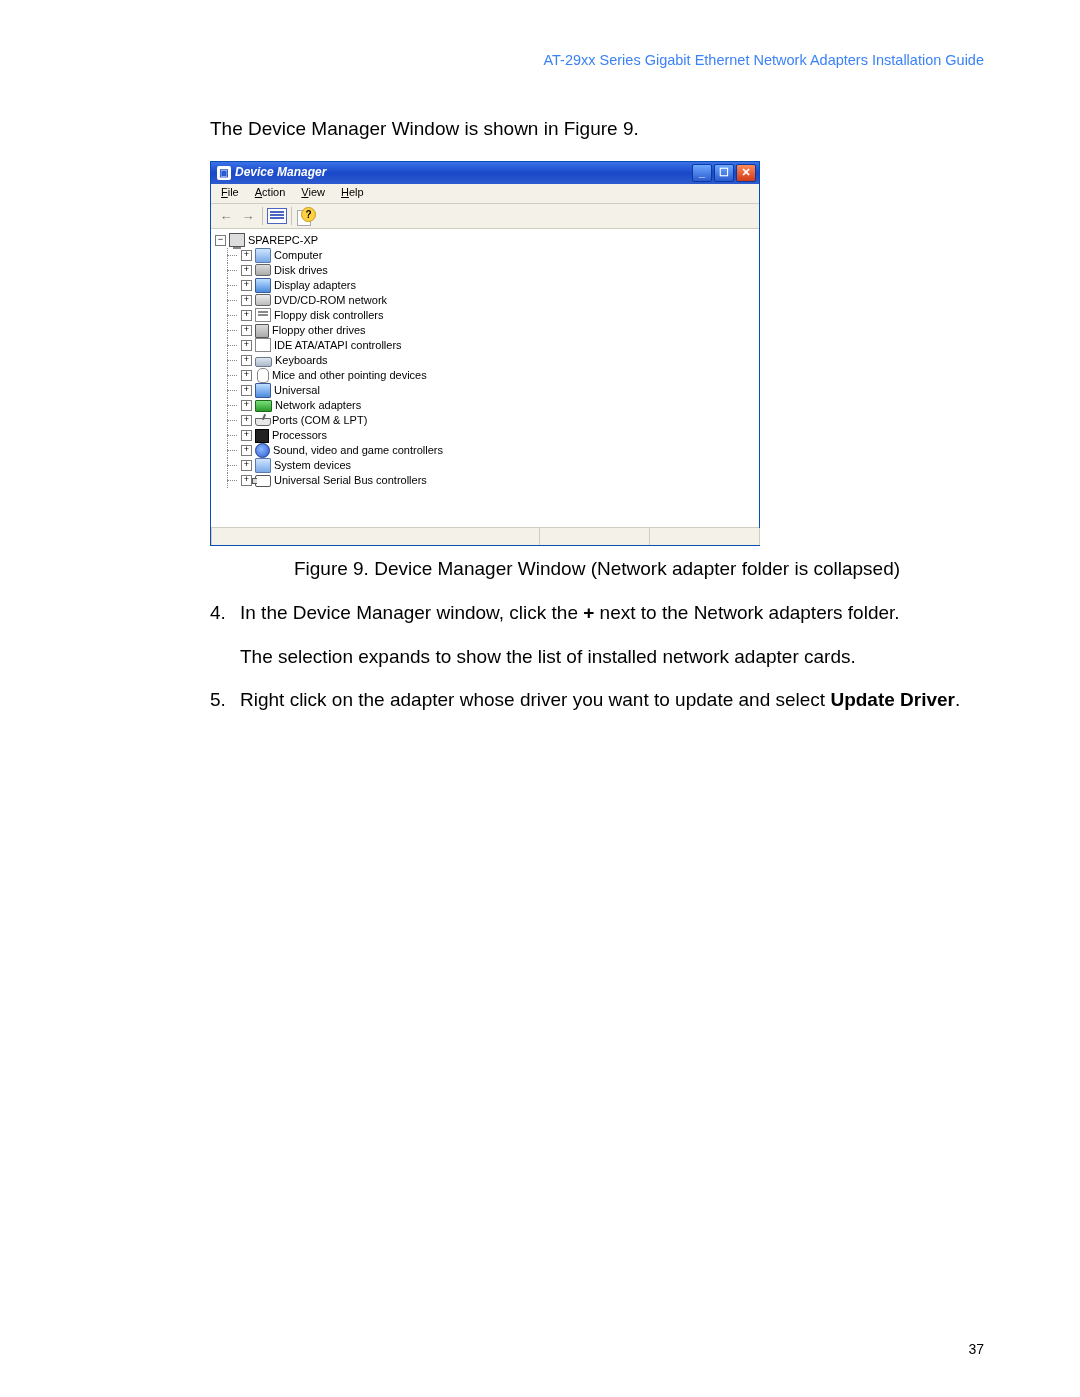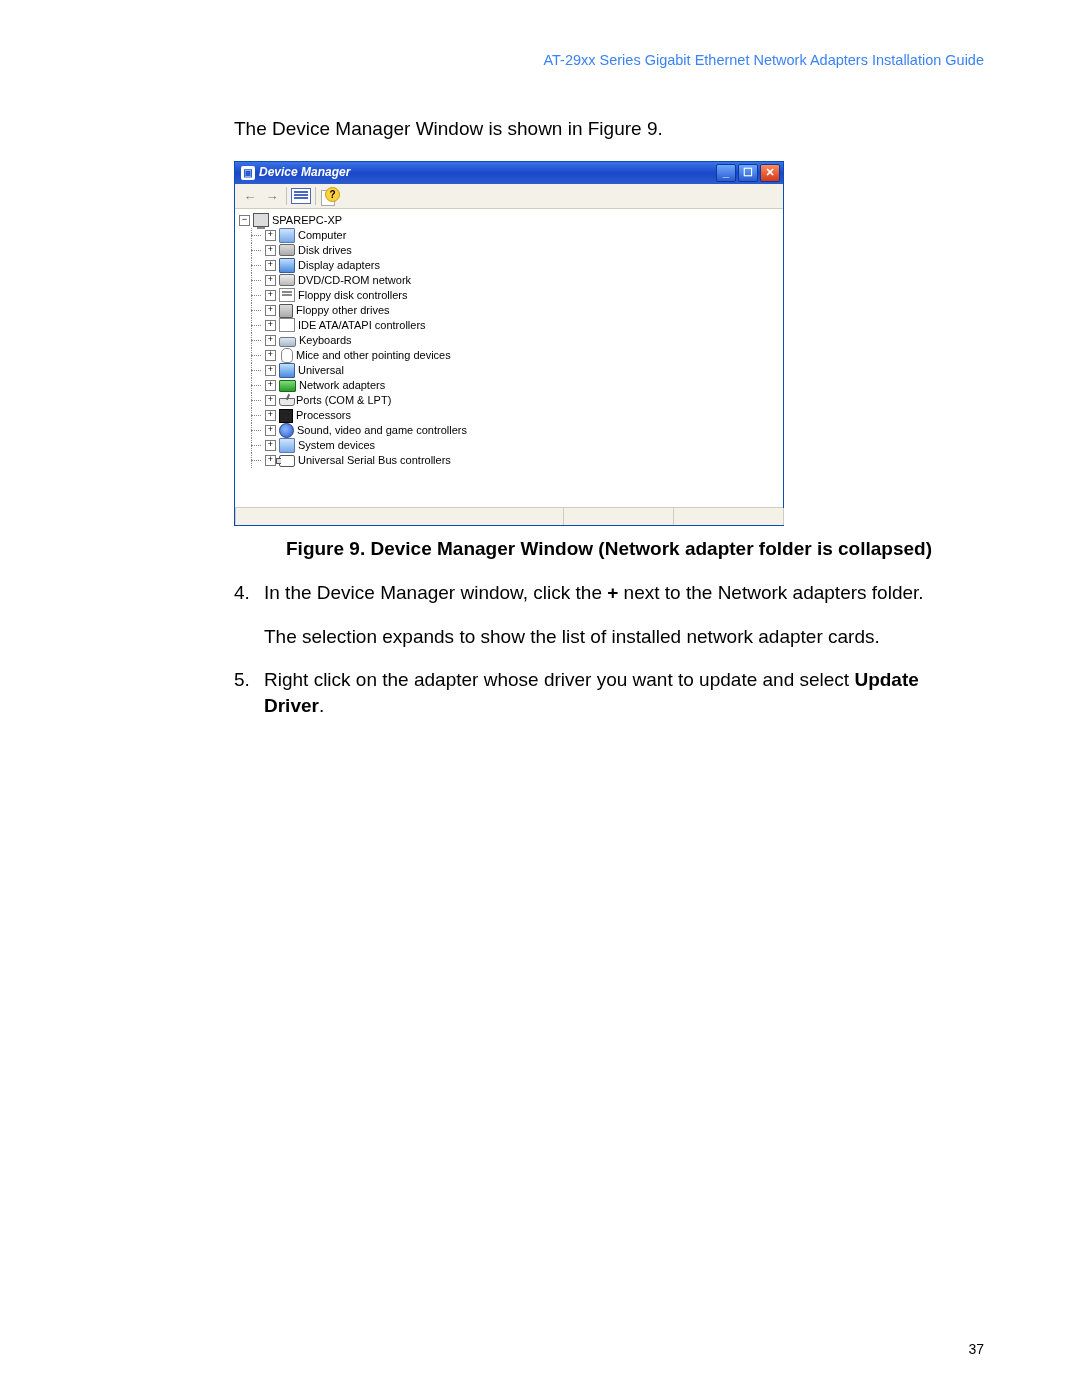--- a/index.html
+++ b/index.html
@@ -11,31 +11,30 @@
     color:#000;
     padding:52px 96px 0 96px;
   }
   .running-head{
     text-align:right;
     font-size:14.5px;
     color:#3b82f6;
     margin-bottom:48px;
   }
   .body-text{
-    margin-left:96px;
+    margin-left:72px;
     font-size:19px;
     line-height:1.4;
     padding-left:42px;
   }
   .body-text p{margin:0 0 18px 0;}
   .figure-caption{
     text-align:center;
     font-size:19px;
     margin:14px 0 26px 0;
-    font-weight:bold;
   }
   ol.steps{
     list-style:none;
     padding:0;
     margin:0;
   }
   ol.steps>li{
     position:relative;
     padding-left:30px;
     margin-bottom:18px;
@@ -231,20 +230,26 @@
     <div class="window">
 
       <div class="titlebar">
         <span class="app-icon">▣</span>
         <span class="title">Device Manager</span>
         <span class="winbtn">_</span>
         <span class="winbtn">☐</span>
         <span class="winbtn close">✕</span>
       </div>
 
+      <div class="menubar">
+        <span class="menu-item"><u>F</u>ile</span>
+        <span class="menu-item"><u>A</u>ction</span>
+        <span class="menu-item"><u>V</u>iew</span>
+        <span class="menu-item"><u>H</u>elp</span>
+      </div>
 
       <div class="toolbar">
         <span class="tb-btn">←</span>
         <span class="tb-btn">→</span>
         <span class="tb-sep"></span>
         <span class="tb-btn enabled">
             <span class="tb-prop"></span>
           </span>
         <span class="tb-sep"></span>
         <span class="tb-btn enabled">

